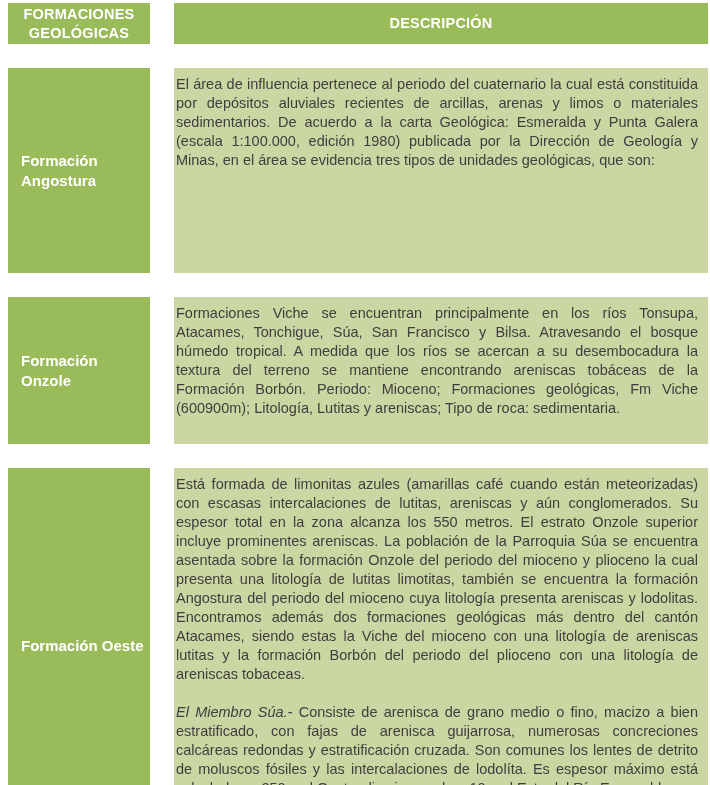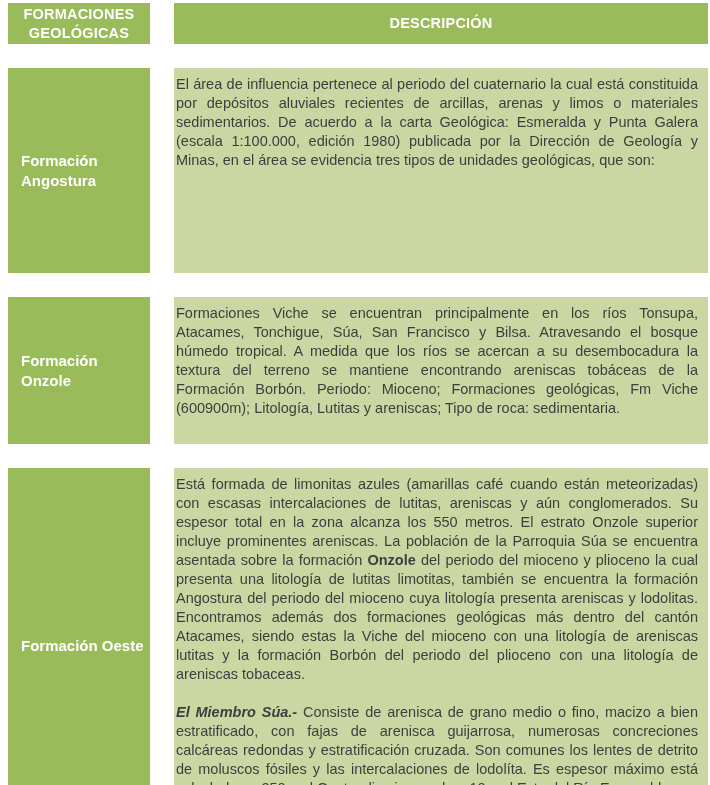--- a/index.html
+++ b/index.html
@@ -42,21 +42,21 @@
   .desc {
     background: #CBD7A3;
     color: #3E3E3E;
     font-size: 14.5px;
     line-height: 19px;
     text-align: justify;
     padding: 7px 10px 0 2px;
   }
   .desc p { margin: 0 0 19px 0; }
   .desc p:last-child { margin-bottom: 0; }
-  .seg-b { font-weight: bold; }
+  .seg-b { font-weight: normal; }
   .seg-i { font-style: italic; }
   .caption {
     margin: 2px 0 0 170px;
     font-size: 13.5px;
     color: #3E3E3E;
   }
 </style>
 </head>
 <body>
 

